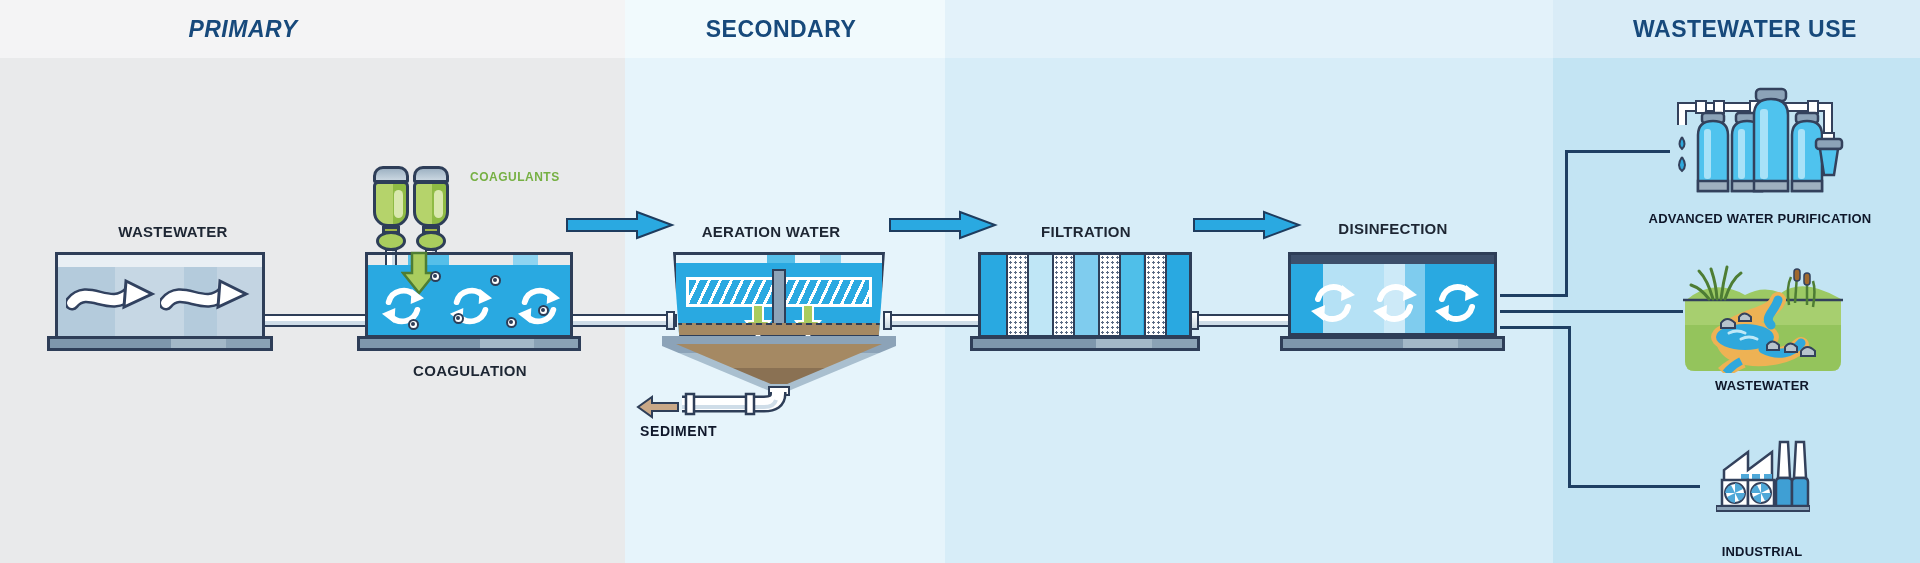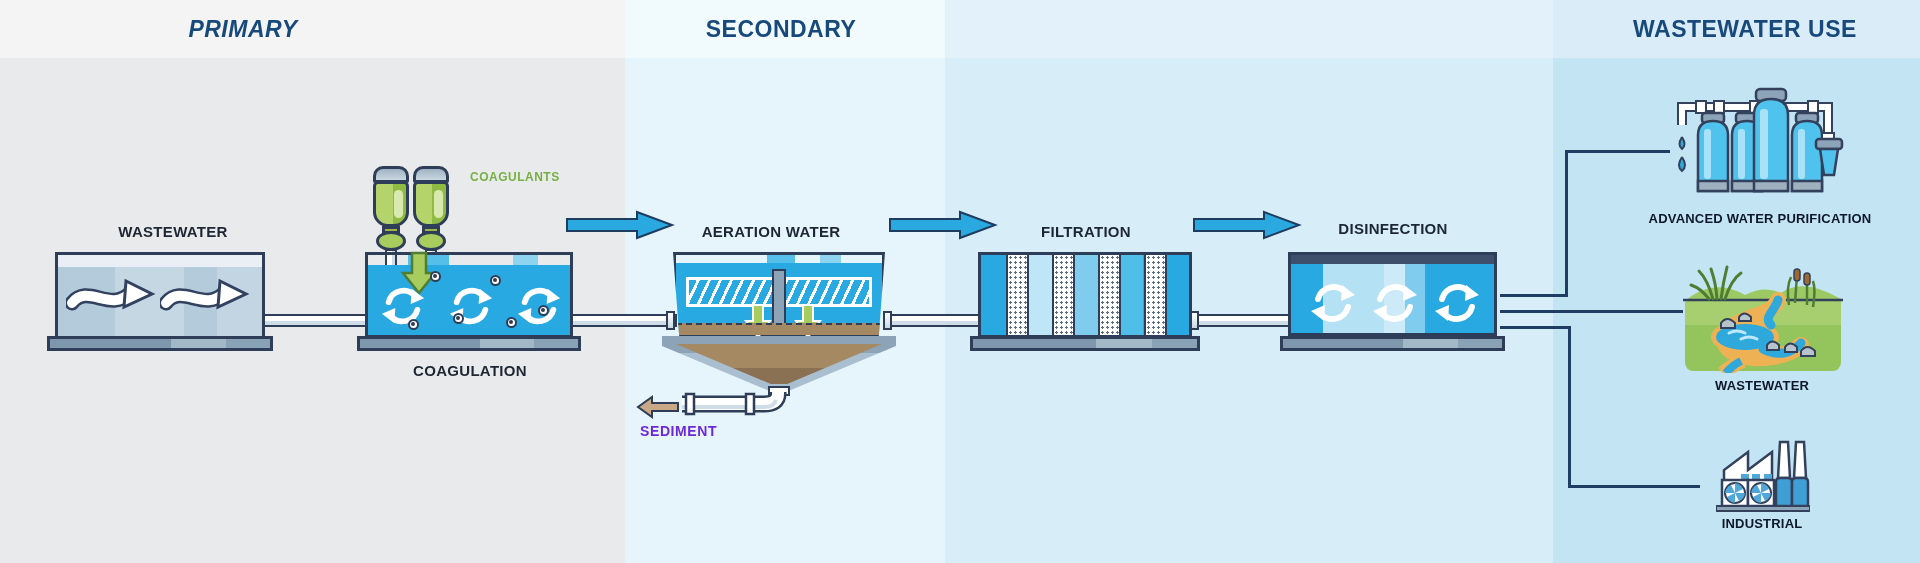--- a/index.html
+++ b/index.html
@@ -173,21 +173,21 @@
   <svg class="abs" style="left:680px;top:392px;" width="112" height="32" viewBox="0 0 112 32">
     <path d="M2 12 L84 12 Q98 12 98 2 L98 0" fill="none" stroke="#2e3e58" stroke-width="17"></path>
     <path d="M2 12 L84 12 Q98 12 98 2 L98 0" fill="none" stroke="#ffffff" stroke-width="12"></path>
     <path d="M2 15 L84 15 Q94 15 96 8" fill="none" stroke="#cfdde8" stroke-width="4"></path>
     <rect x="6" y="2" width="8" height="20" fill="#fff" stroke="#2e3e58" stroke-width="2.5"></rect>
     <rect x="66" y="2" width="8" height="20" fill="#fff" stroke="#2e3e58" stroke-width="2.5"></rect>
   </svg>
   <svg class="abs" style="left:636px;top:395px;" width="44" height="24" viewBox="0 0 44 24">
     <polygon points="42,8 16,8 16,2 2,12 16,22 16,16 42,16" fill="#c9a887" stroke="#2e3e58" stroke-width="2"></polygon>
   </svg>
-  <div class="abs" style="left:640px;top:423px;font-weight:700;font-size:14px;letter-spacing:.6px;color:#6d28d9;">SEDIMENT</div>
+  <div class="abs" style="left:640px;top:423px;font-weight:700;font-size:14px;letter-spacing:.6px;color:#0f172a;">SEDIMENT</div>
 
   <svg class="abs" style="left:888px;top:210px;" width="110" height="30" viewBox="0 0 110 30">
     <polygon points="2,9 72,9 72,2 107,15 72,28 72,21 2,21" fill="#2aa9e1" stroke="#1e3c5e" stroke-width="2"></polygon>
   </svg>
 
   <div class="tank-label" style="left:1086px;top:223px;">FILTRATION</div>
   <div class="tank" style="left:978px;top:252px;width:214px;height:86px;
               background:linear-gradient(90deg,#29a9e1 0 12%,#bfe6f6 12% 40%,#7fccee 40% 62%,#4fbfe9 62% 78%,#29a9e1 78%);
               background-clip:padding-box;">
     <div class="filter-col" style="left:25px;"></div>
@@ -332,15 +332,15 @@
       <rect x="6" y="46" width="26" height="26" fill="#fff" stroke="#33415c" stroke-width="2.5"></rect>
       <circle cx="19" cy="59" r="10" fill="none" stroke="#33415c" stroke-width="2"></circle>
       <path d="M19 59 L19 49 A10 10 0 0 1 27 55 Z M19 59 L29 59 A10 10 0 0 1 23 67 Z M19 59 L19 69 A10 10 0 0 1 11 63 Z M19 59 L9 59 A10 10 0 0 1 15 51 Z" fill="#4fa8d8"></path>
       <rect x="32" y="46" width="26" height="26" fill="#fff" stroke="#33415c" stroke-width="2.5"></rect>
       <circle cx="45" cy="59" r="10" fill="none" stroke="#33415c" stroke-width="2"></circle>
       <path d="M45 59 L45 49 A10 10 0 0 1 53 55 Z M45 59 L55 59 A10 10 0 0 1 49 67 Z M45 59 L45 69 A10 10 0 0 1 37 63 Z M45 59 L35 59 A10 10 0 0 1 41 51 Z" fill="#4fa8d8"></path>
     </g>
 
     <rect x="0" y="72" width="94" height="5" fill="#8ca3b8" stroke="#33415c" stroke-width="2"></rect>
   </svg>
-  <div class="use-label" style="left:1762px;top:516px;">INDUSTRIAL</div>
+  <div class="use-label" style="left:1762px;top:544px;">INDUSTRIAL</div>
 
 </div>
 
 </body></html>

